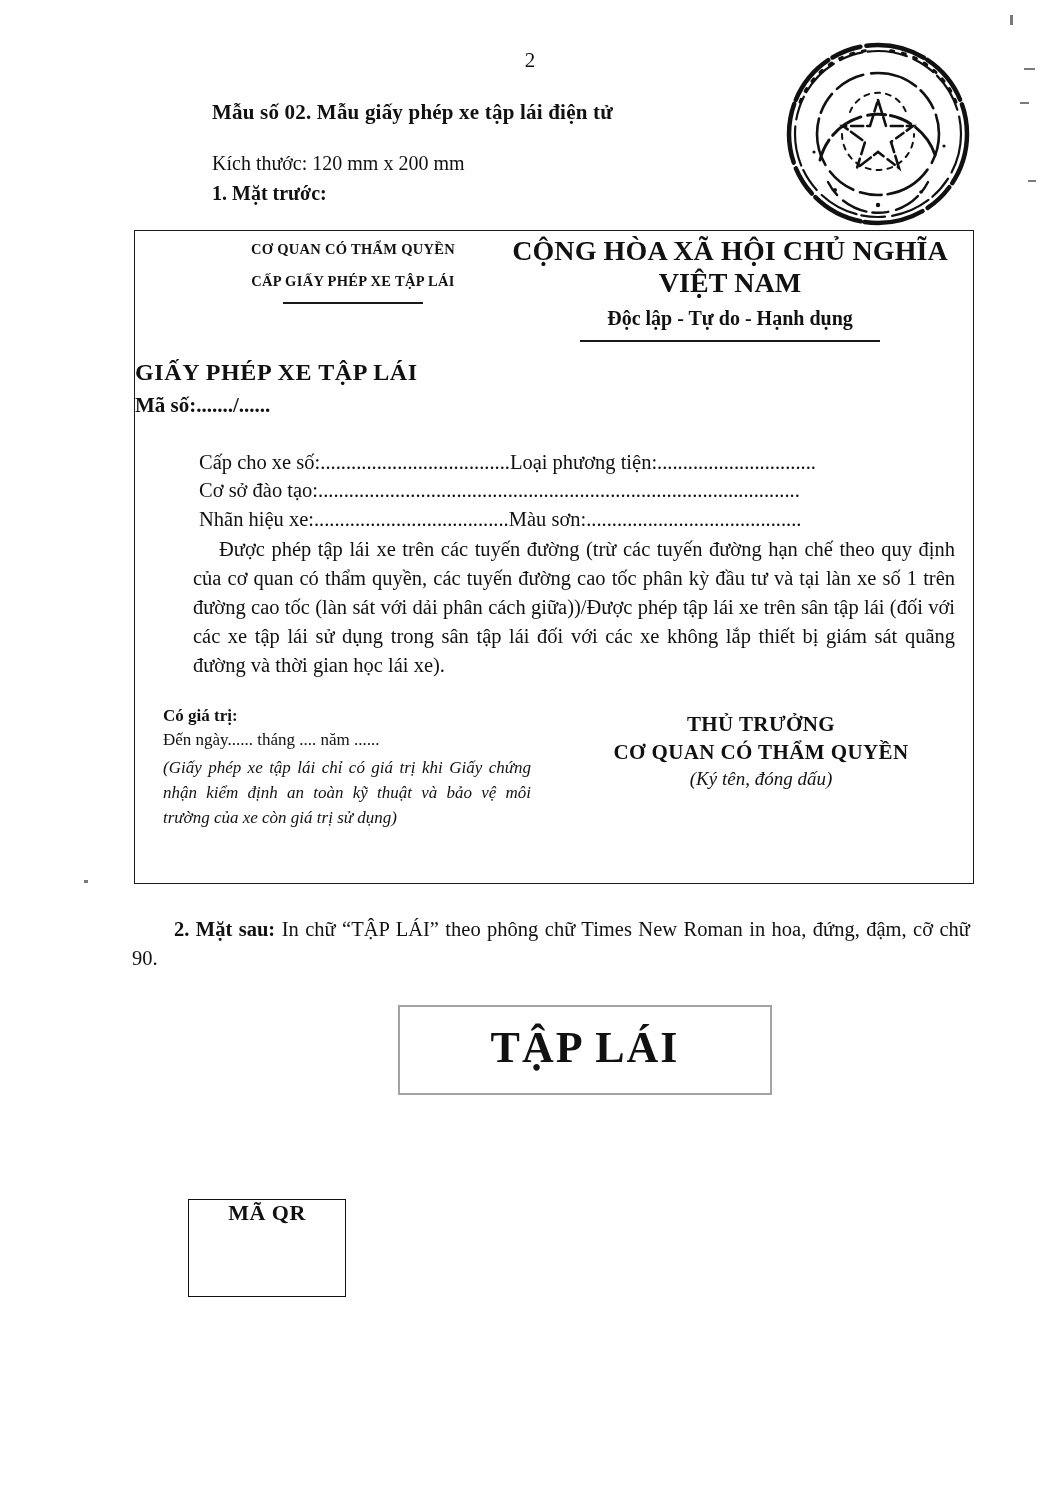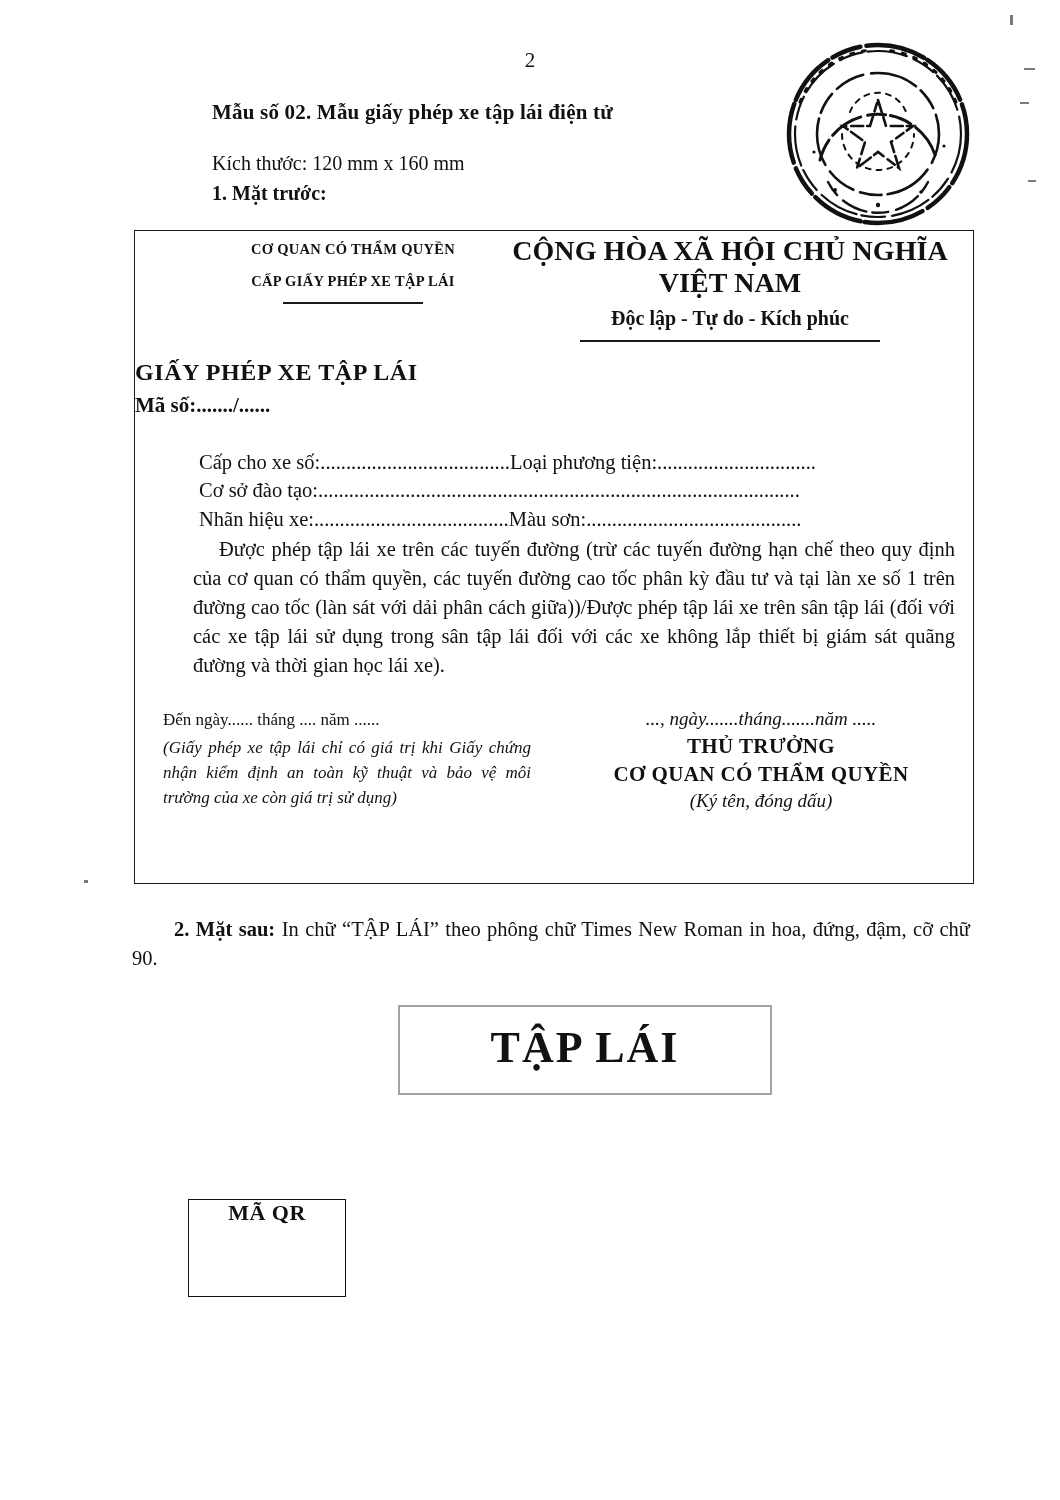--- a/index.html
+++ b/index.html
@@ -266,21 +266,21 @@
     position: absolute;
     background: #7a7a7a;
   }
 </style>
 </head>
 <body>
 
 <div class="page-number">2</div>
 
 <div class="doc-heading">Mẫu số 02. Mẫu giấy phép xe tập lái điện tử</div>
-<div class="size-line">Kích thước: 120 mm x 160 mm</div>
+<div class="size-line">Kích thước: 120 mm x 200 mm</div>
 <div class="front-side-label">1. Mặt trước:</div>
 
 <div class="seal">
   <svg viewBox="0 0 200 195" width="200" height="195">
     <defs>
       <clipPath id="sealclip">
           <rect x="0" y="0" width="200" height="195"></rect>
         </clipPath>
     </defs>
     <g clip-path="url(#sealclip)" fill="none" stroke="#111111" stroke-linecap="round">
@@ -314,45 +314,45 @@
 <div class="cert-box">
 
   <div class="cert-header">
     <div class="org-block">
       <div class="org-line1">CƠ QUAN CÓ THẨM QUYỀN</div>
       <div class="org-line2">CẤP GIẤY PHÉP XE TẬP LÁI</div>
       <div class="rule-short"></div>
     </div>
     <div class="nation-block">
       <div class="nation-line1">CỘNG HÒA XÃ HỘI CHỦ NGHĨA VIỆT NAM</div>
-      <div class="nation-line2">Độc lập - Tự do - Kích phúc</div>
+      <div class="nation-line2">Độc lập - Tự do - Hạnh dụng</div>
       <div class="rule-mid"></div>
     </div>
   </div>
 
   <div class="cert-title-block">
     <div class="cert-title">GIẤY PHÉP XE TẬP LÁI</div>
     <div class="cert-code">Mã số:......./......</div>
   </div>
 
   <div class="fields">
     <div class="field-row">Cấp cho xe số:.....................................Loại phương tiện:...............................</div>
     <div class="field-row">Cơ sở đào tạo:..............................................................................................</div>
     <div class="field-row">Nhãn hiệu xe:......................................Màu sơn:..........................................</div>
   </div>
 
   <div class="body-para">Được phép tập lái xe trên các tuyến đường (trừ các tuyến đường hạn chế theo quy định của cơ quan có thẩm quyền, các tuyến đường cao tốc phân kỳ đầu tư và tại làn xe số 1 trên đường cao tốc (làn sát với dải phân cách giữa))/Được phép tập lái xe trên sân tập lái (đối với các xe tập lái sử dụng trong sân tập lái đối với các xe không lắp thiết bị giám sát quãng đường và thời gian học lái xe).</div>
 
   <div class="lower">
     <div class="lower-left">
+      <div class="valid-title">Có giá trị:</div>
       <div class="valid-to">Đến ngày...... tháng .... năm ......</div>
       <div class="valid-note">(Giấy phép xe tập lái chỉ có giá trị khi Giấy chứng nhận kiểm định an toàn kỹ thuật và bảo vệ môi trường của xe còn giá trị sử dụng)</div>
     </div>
     <div class="lower-right">
-      <div class="sign-date">..., ngày.......tháng.......năm .....</div>
       <div class="sign-role1">THỦ TRƯỞNG</div>
       <div class="sign-role2">CƠ QUAN CÓ THẨM QUYỀN</div>
       <div class="sign-hint">(Ký tên, đóng dấu)</div>
     </div>
   </div>
 </div>
 
 <div class="back-note"><b>2. Mặt sau:</b><span> In chữ “TẬP LÁI” theo phông chữ Times New Roman in hoa, đứng, đậm, cỡ chữ 90.</span></div>
 
 <div class="taplai-box">

